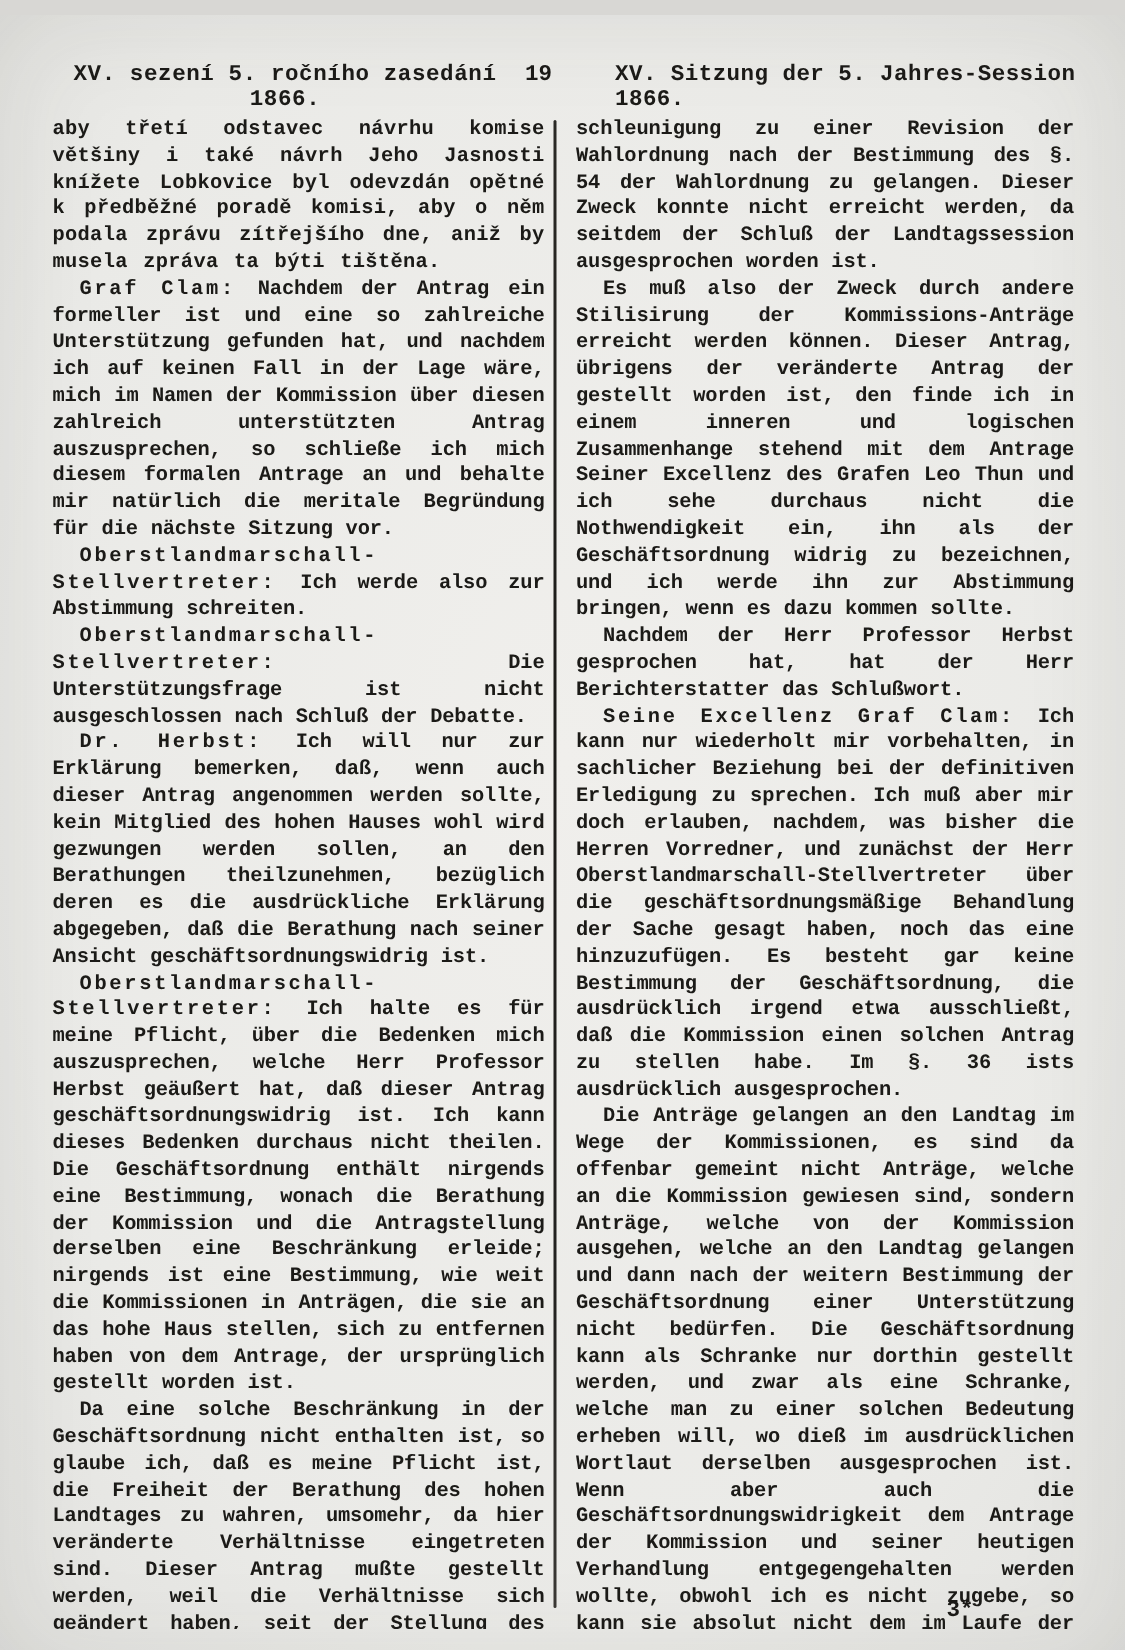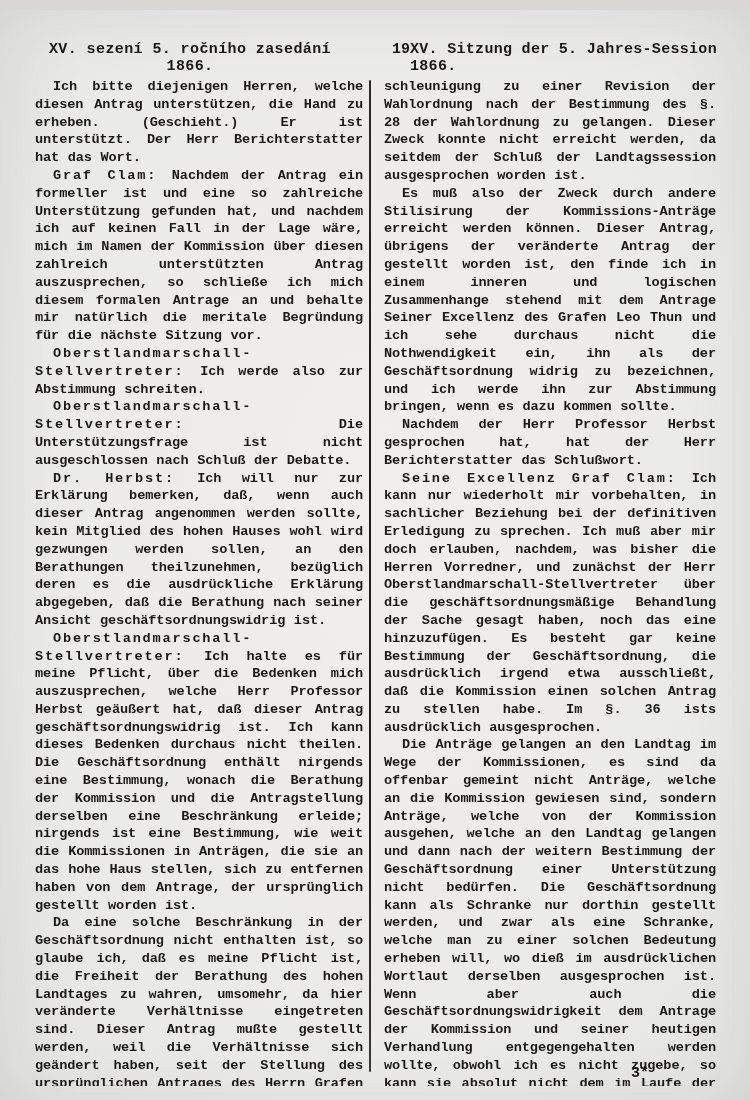--- a/index.html
+++ b/index.html
@@ -13,21 +13,21 @@
     overflow:hidden;
     color:#1b1a17;
     font-family:Liberation Mono, monospace;
   }
   .header {
     position:absolute; top:31px; left:30px; width:690px;
     display:flex; align-items:baseline;
     font-size:15px; font-weight:bold;
   }
   .header .h-left  { width:320px; text-align:center; letter-spacing:0.4px; }
-  .header .h-page  { width:60px;  text-align:right; }
+  .header .h-page  { width:60px;  text-align:left; }
   .header .h-right { flex:1; letter-spacing:0.3px; }
   .divider {
     position:absolute; left:369px; top:70px;
     width:2px; height:992px;
     background:linear-gradient(#2a2925, #1c1b18 40%, #232220 80%, #3a3834);
     border-radius:1px;
   }
   .col {
     position:absolute; top:68px;
     height:1008px; overflow:hidden;
@@ -54,30 +54,30 @@
 
   <div class="header">
     <span class="h-left">XV. sezení 5. ročního zasedání 1866.</span>
     <span class="h-page">19</span>
     <span class="h-right">XV. Sitzung der 5. Jahres-Session 1866.</span>
   </div>
 
   <div class="divider"></div>
 
   <div class="col left">
-      <p class="para fraktur">Ich bitte diejenigen Herren, welche diesen Antrag unterstützen, die Hand zu erheben. (Geschieht.) Er ist unterstützt. Der Herr Berichterstatter hat das Wort.</p>
+      <p class="para noindent antiqua">aby třetí odstavec návrhu komise většiny i také návrh Jeho Jasnosti knížete Lobkovice byl odevzdán opětné k předběžné poradě komisi, aby o něm podala zprávu zítřejšího dne, aniž by musela zpráva ta býti tištěna.</p>
       <p class="para fraktur"><span class="speaker">Graf Clam: </span>Nachdem der Antrag ein formeller ist und eine so zahlreiche Unterstützung gefunden hat, und nachdem ich auf keinen Fall in der Lage wäre, mich im Namen der Kommission über diesen zahlreich unterstützten Antrag auszusprechen, so schließe ich mich diesem formalen Antrage an und behalte mir natürlich die meritale Begründung für die nächste Sitzung vor.</p>
       <p class="para fraktur"><span class="speaker">Oberstlandmarschall-Stellvertreter: </span>Ich werde also zur Abstimmung schreiten.</p>
       <p class="para fraktur"><span class="speaker">Oberstlandmarschall-Stellvertreter: </span>Die Unterstützungsfrage ist nicht ausgeschlossen nach Schluß der Debatte.</p>
       <p class="para fraktur"><span class="speaker">Dr. Herbst: </span>Ich will nur zur Erklärung bemerken, daß, wenn auch dieser Antrag angenommen werden sollte, kein Mitglied des hohen Hauses wohl wird gezwungen werden sollen, an den Berathungen theilzunehmen, bezüglich deren es die ausdrückliche Erklärung abgegeben, daß die Berathung nach seiner Ansicht geschäftsordnungswidrig ist.</p>
       <p class="para fraktur"><span class="speaker">Oberstlandmarschall-Stellvertreter: </span>Ich halte es für meine Pflicht, über die Bedenken mich auszusprechen, welche Herr Professor Herbst geäußert hat, daß dieser Antrag geschäftsordnungswidrig ist. Ich kann dieses Bedenken durchaus nicht theilen. Die Geschäftsordnung enthält nirgends eine Bestimmung, wonach die Berathung der Kommission und die Antragstellung derselben eine Beschränkung erleide; nirgends ist eine Bestimmung, wie weit die Kommissionen in Anträgen, die sie an das hohe Haus stellen, sich zu entfernen haben von dem Antrage, der ursprünglich gestellt worden ist.</p>
       <p class="para fraktur">Da eine solche Beschränkung in der Geschäftsordnung nicht enthalten ist, so glaube ich, daß es meine Pflicht ist, die Freiheit der Berathung des hohen Landtages zu wahren, umsomehr, da hier veränderte Verhältnisse eingetreten sind. Dieser Antrag mußte gestellt werden, weil die Verhältnisse sich geändert haben, seit der Stellung des ursprünglichen Antrages des Herrn Grafen Leo Thun der Zweck dieses Antrages war, mit thunlichster Be-</p>
     </div>
   <div class="col right">
-      <p class="para noindent fraktur">schleunigung zu einer Revision der Wahlordnung nach der Bestimmung des §. 28 der Wahlordnung zu gelangen. Dieser Zweck konnte nicht erreicht werden, da seitdem der Schluß der Landtagssession ausgesprochen worden ist.</p>
+      <p class="para noindent fraktur">schleunigung zu einer Revision der Wahlordnung nach der Bestimmung des §. 54 der Wahlordnung zu gelangen. Dieser Zweck konnte nicht erreicht werden, da seitdem der Schluß der Landtagssession ausgesprochen worden ist.</p>
       <p class="para fraktur">Es muß also der Zweck durch andere Stilisirung der Kommissions-Anträge erreicht werden können. Dieser Antrag, übrigens der veränderte Antrag der gestellt worden ist, den finde ich in einem inneren und logischen Zusammenhange stehend mit dem Antrage Seiner Excellenz des Grafen Leo Thun und ich sehe durchaus nicht die Nothwendigkeit ein, ihn als der Geschäftsordnung widrig zu bezeichnen, und ich werde ihn zur Abstimmung bringen, wenn es dazu kommen sollte.</p>
       <p class="para fraktur">Nachdem der Herr Professor Herbst gesprochen hat, hat der Herr Berichterstatter das Schlußwort.</p>
       <p class="para fraktur"><span class="speaker">Seine Excellenz Graf Clam: </span>Ich kann nur wiederholt mir vorbehalten, in sachlicher Beziehung bei der definitiven Erledigung zu sprechen. Ich muß aber mir doch erlauben, nachdem, was bisher die Herren Vorredner, und zunächst der Herr Oberstlandmarschall-Stellvertreter über die geschäftsordnungsmäßige Behandlung der Sache gesagt haben, noch das eine hinzuzufügen. Es besteht gar keine Bestimmung der Geschäftsordnung, die ausdrücklich irgend etwa ausschließt, daß die Kommission einen solchen Antrag zu stellen habe. Im §. 36 ists ausdrücklich ausgesprochen.</p>
       <p class="para fraktur">Die Anträge gelangen an den Landtag im Wege der Kommissionen, es sind da offenbar gemeint nicht Anträge, welche an die Kommission gewiesen sind, sondern Anträge, welche von der Kommission ausgehen, welche an den Landtag gelangen und dann nach der weitern Bestimmung der Geschäftsordnung einer Unterstützung nicht bedürfen. Die Geschäftsordnung kann als Schranke nur dorthin gestellt werden, und zwar als eine Schranke, welche man zu einer solchen Bedeutung erheben will, wo dieß im ausdrücklichen Wortlaut derselben ausgesprochen ist. Wenn aber auch die Geschäftsordnungswidrigkeit dem Antrage der Kommission und seiner heutigen Verhandlung entgegengehalten werden wollte, obwohl ich es nicht zugebe, so kann sie absolut nicht dem im Laufe der heutigen Debatte und im Zusammenhang mit derselben aus dem Hause hervorgegangenen so zahlreich unterstützten und der Kommission wieder überwiesenen Antrage, wenn dieser von derselben wieder vorgelegt wird, entgegengestellt werden. Es sind hier alle Studien der Geschäftsordnung oder des geschäftsordnungsmäßigen Weges durchlaufen und auf Grundlage der Geschäftsordnung kann der Gegenstand sofort geschäftsordnungsmäßig behandelt werden. Deswegen schließe ich mich nun dem Antrag des Hrn. Grafen Thun an, den ich früher einfach dem h. Hause anheimgestellt habe, weil, wenn auch der heutige Vorgang meiner Ansicht nach richtig ist, dadurch doch nicht jeder Schein der Geschäftsordnungswidrigkeit beseitigt ist und auch darum, weil dann das Urtheil fest-</p>
     </div>
 
   <div class="signature">3*</div>
 
 </div>
 

